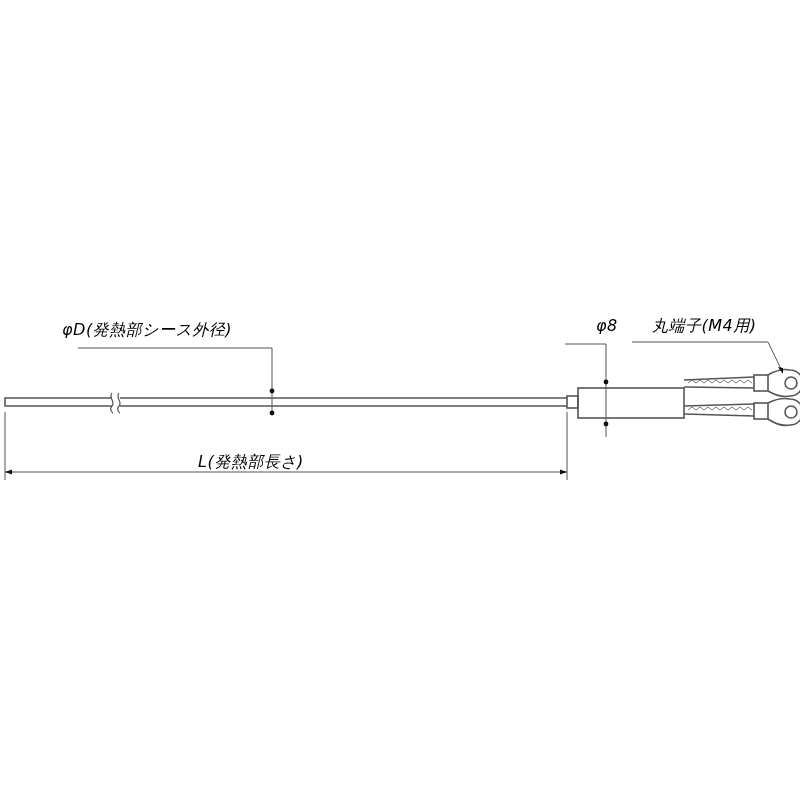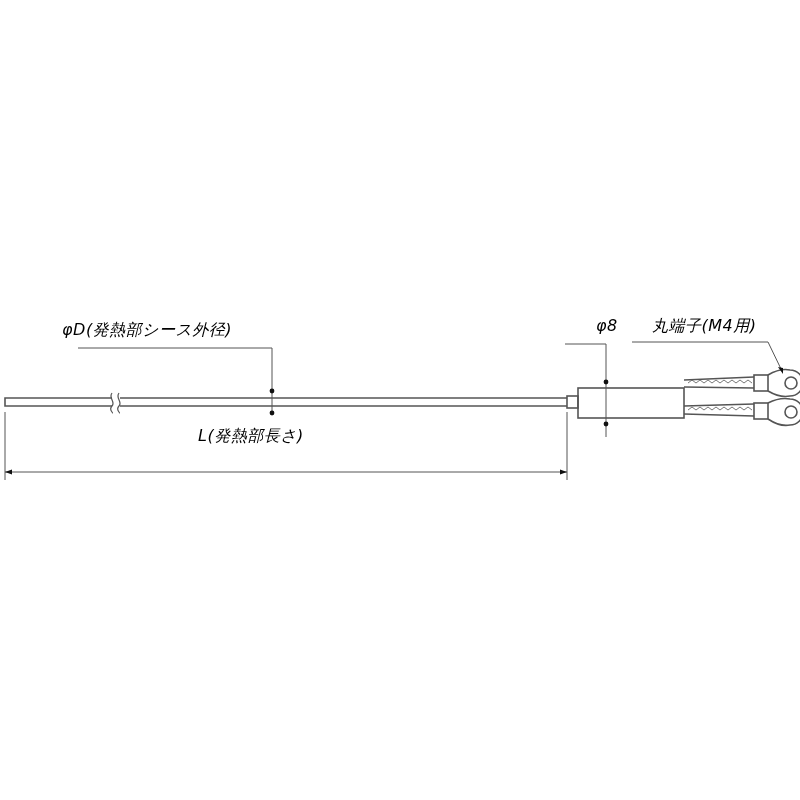--- a/index.html
+++ b/index.html
@@ -72,13 +72,13 @@
     <circle cx="606" cy="424" r="2.4"></circle>
     <path d="M5,472 L12,469.5 L12,474.5 Z"></path>
     <path d="M567,472 L560,469.5 L560,474.5 Z"></path>
     <path d="M783,374 L778,367 L783,368 Z"></path>
   </g>
 </svg>
 
 <div class="lbl" style="left:62px; top:320px;">φD(発熱部シース外径)</div>
 <div class="lbl" style="left:568px; top:316px;margin-left:28px;">φ8</div>
 <div class="lbl" style="left:652px; top:316px;">丸端子(M4用)</div>
-<div class="lbl" style="left:198px; top:426px;">L(発熱部長さ)</div>
+<div class="lbl" style="left:198px; top:452px;">L(発熱部長さ)</div>
 
 </body></html>

